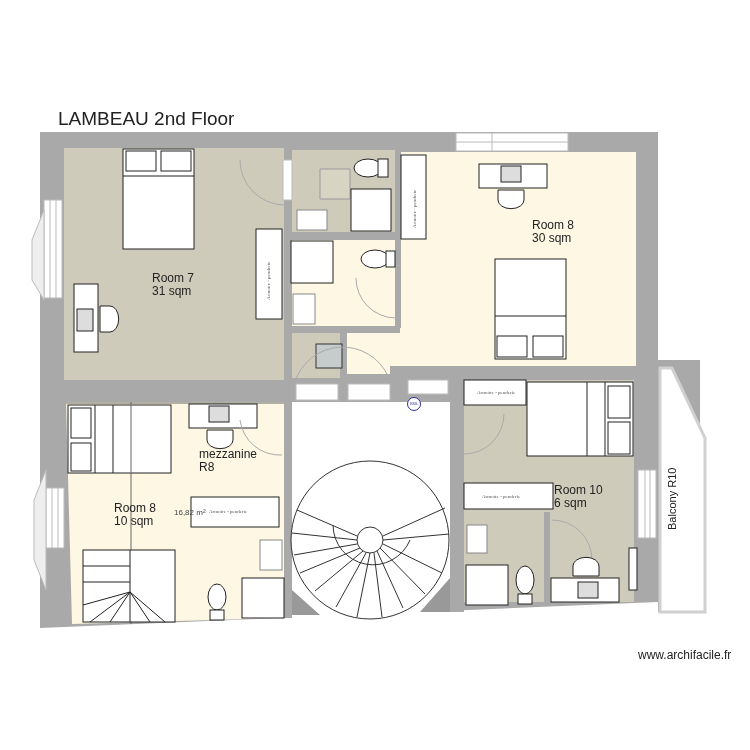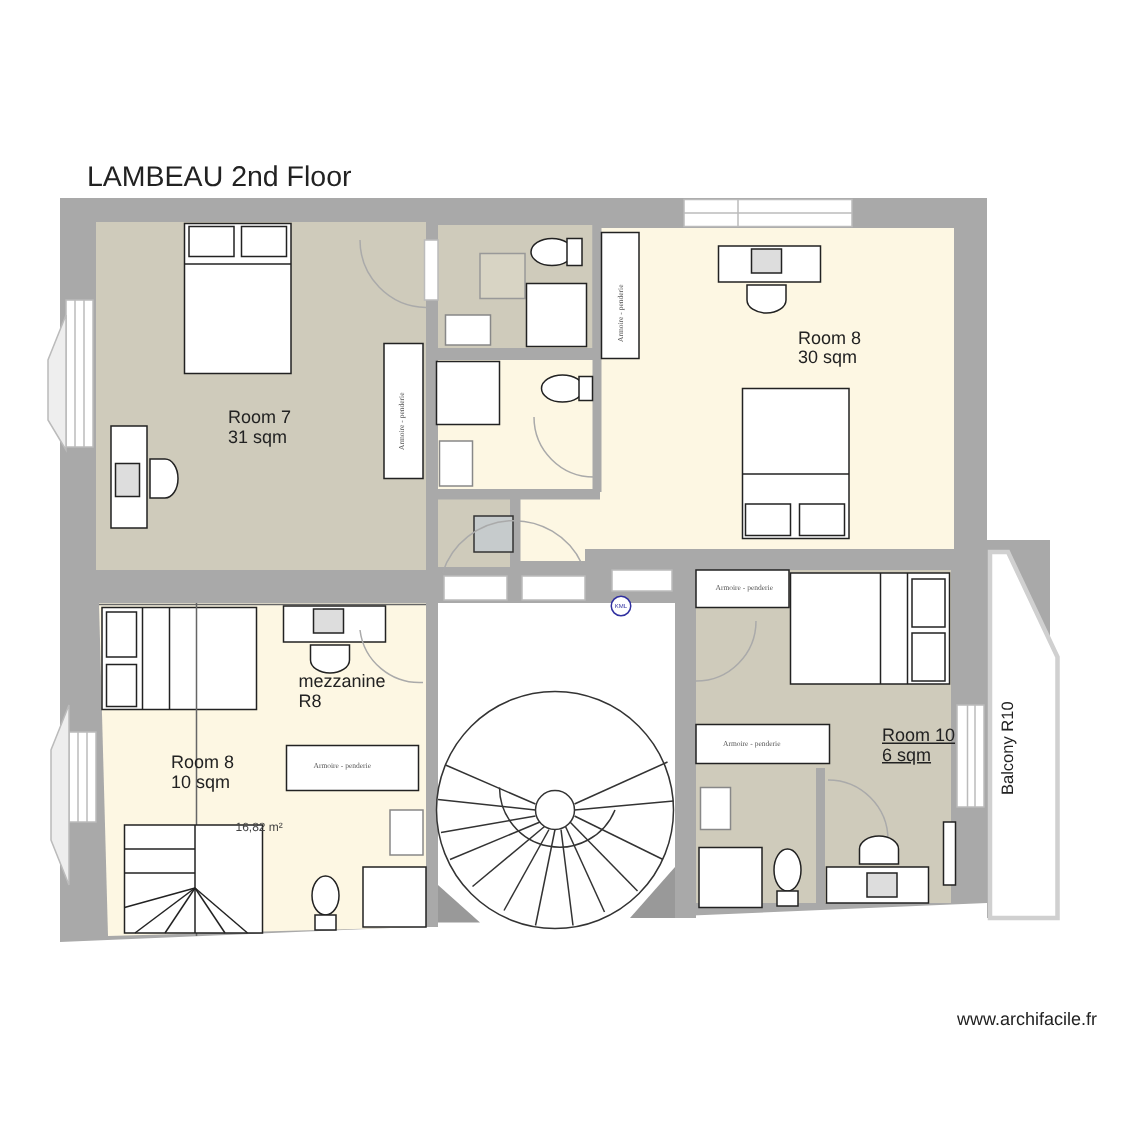--- a/index.html
+++ b/index.html
@@ -1,19 +1,19 @@
 <!DOCTYPE html>
 <html><head>
 <meta charset="utf-8">
 <style>
   html, body { margin:0; padding:0; background:#ffffff; }
   body { width:750px; height:750px; position:relative; overflow:hidden; font-family:"Liberation Sans", sans-serif; }
   svg { position:absolute; left:0; top:0; }
   .title { position:absolute; left:58px; top:108px; font-size:19px; color:#222; }
-  .watermark { position:absolute; left:638px; top:672px; font-size:12px; color:#222; }
+  .watermark { position:absolute; left:638px; top:648px; font-size:12px; color:#222; }
   .room-label { position:absolute; font-size:12px; line-height:13px; color:#222; }
   .area-small { position:absolute; font-size:8px; color:#444; }
   .closet-text { position:absolute; font-family:"Liberation Serif", serif; font-size:5px; color:#555; white-space:nowrap; }
   .balcony-label { position:absolute; left:666px; top:530px; font-size:11px; color:#222; transform:rotate(-90deg); transform-origin:left top; white-space:nowrap; }
   .kml { position:absolute; left:407px; top:397px; width:12px; height:12px; border:1px solid #3030a0; border-radius:50%; font-size:4px; color:#3030a0; text-align:center; line-height:12px; background:#fff; }
 </style>
 </head>
 <body>
 
 <svg width="750" height="750" viewBox="0 0 750 750">
@@ -238,28 +238,28 @@
 
 <div class="room-label" style="left:532px;top:219px;">
   <div>Room 8</div>
   <div>30 sqm</div>
 </div>
 
 <div class="room-label" style="left:100px;top:502px;margin-left:14px;">
   <div>Room 8</div>
   <div>10 sqm</div>
 </div>
-<div class="area-small" style="left:157px;top:508px;margin-top:39px;">16,82 m²</div>
+<div class="area-small" style="left:174px;top:508px;">16,82 m²</div>
 
 <div class="room-label" style="left:199px;top:448px;">
   <div>mezzanine</div>
   <div>R8</div>
 </div>
 
-<div class="room-label" style="left:588px;top:484px;text-decoration:underline;">
+<div class="room-label" style="left:554px;top:484px;">
   <div>Room 10</div>
   <div>6 sqm</div>
 </div>
 
 <div class="balcony-label">Balcony R10</div>
 
 <div class="closet-text" style="left:209px;top:509px;">Armoire - penderie</div>
 <div class="closet-text" style="left:477px;top:390px;">Armoire - penderie</div>
 <div class="closet-text" style="left:482px;top:494px;">Armoire - penderie</div>
 <div class="closet-text" style="left:266px;top:300px;transform:rotate(-90deg);transform-origin:left top;">Armoire - penderie</div>

